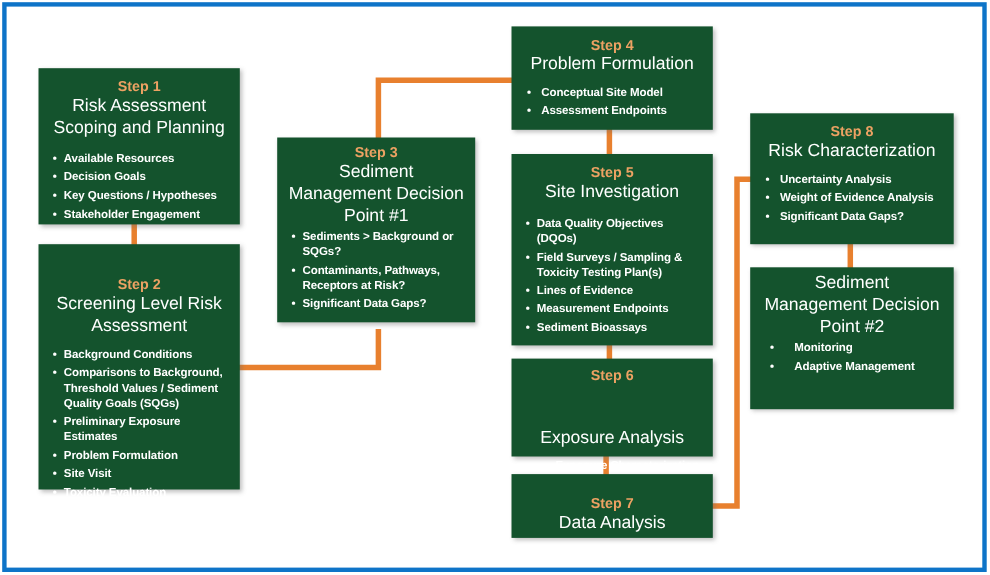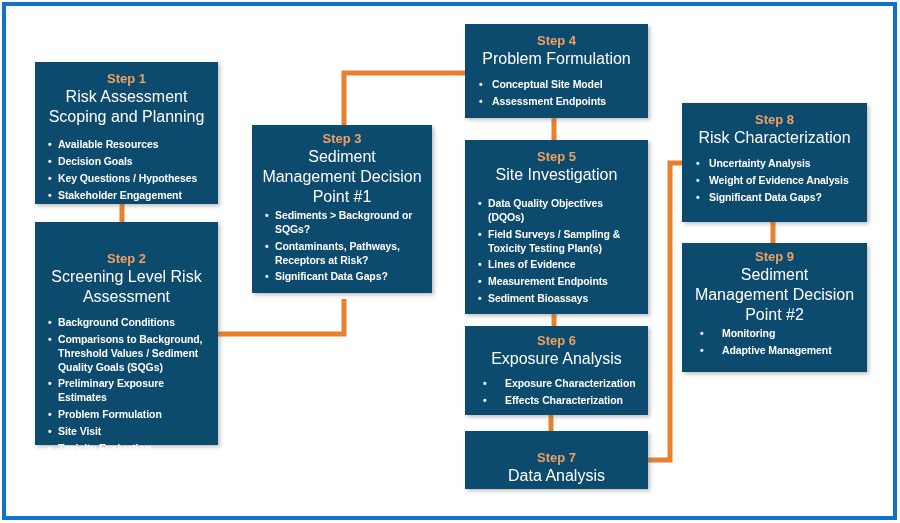--- a/index.html
+++ b/index.html
@@ -1,20 +1,20 @@
 <!DOCTYPE html>
 <html><head>
 <meta charset="utf-8">
 <style>
   html,body{margin:0;padding:0;background:#ffffff;}
   body{font-family:"Liberation Sans", sans-serif;}
   .canvas{position:relative;width:900px;height:523px;background:#ffffff;overflow:hidden;}
   .frame{position:absolute;left:2px;top:2px;right:3px;bottom:3px;border:4px solid #0E74C8;pointer-events:none;z-index:3;}
   .connectors{position:absolute;left:0;top:0;z-index:1;}
-  .box{position:absolute;z-index:2;background:#0c4a6e;color:#ffffff;box-sizing:border-box;
+  .box{position:absolute;z-index:2;background:#14532d;color:#ffffff;box-sizing:border-box;
        box-shadow:2px 2px 4px rgba(110,110,110,0.45);text-align:center;padding:8px 5px 4px 5px;}
   .step-label{color:#EDA263;font-weight:700;font-size:13px;line-height:17px;}
   .box-title{font-size:16px;line-height:20px;white-space:pre-line;margin-bottom:9px;}
   .bullets{list-style:none;margin:0;padding:0 3px 0 8px;text-align:left;}
   .bullets li{display:flex;font-size:10.5px;font-weight:700;line-height:1.32;margin-bottom:3px;letter-spacing:-0.1px;}
   .bullets li .b{flex:0 0 10px;width:10px;}
   .bullets li .t{flex:1 1 auto;}
   .bullets.mid{padding-left:9px;}
   .bullets.mid li .b{flex-basis:13px;width:13px;}
   .bullets.wide{padding-left:13px;}
@@ -22,21 +22,21 @@
   
   .s1{left:35px;top:62px;width:183px;height:142px;}
   .s1 .box-title{margin-bottom:11px;}
   .s2{left:35px;top:222px;width:183px;height:223px;padding-top:28px;}
   .s3{left:252px;top:125px;width:180px;height:168px;padding-top:5px;}
   .s3 .box-title{margin-bottom:2px;}
   .s4{left:465px;top:24px;width:183px;height:94px;}
   .s5{left:465px;top:140px;width:183px;height:174px;}
   .s5 .box-title{margin-bottom:12px;}
   .s6{left:465px;top:326px;width:183px;height:89px;padding-top:6px;}
-  .s6 .box-title{margin-bottom:8px;}
+  .s6 .box-title{margin-bottom:8px;margin-top:40px;}
   .s7{left:465px;top:431px;width:183px;height:58px;padding-top:18px;}
   .s7 .box-title{margin-bottom:0;}
   .s8{left:682px;top:103px;width:185px;height:119px;}
   .s9{left:682px;top:243px;width:185px;height:129px;padding-top:5px;}
   .s9 .box-title{margin-bottom:2px;}
 </style>
 </head>
 <body>
 
 <div class="canvas">
@@ -205,21 +205,20 @@
           <span class="t">Weight of Evidence Analysis</span>
         </li>
         <li>
           <span class="b">•</span>
           <span class="t">Significant Data Gaps?</span>
         </li>
       </ul>
   </div>
 
   <div class="box s9">
-    <div class="step-label">Step 9</div>
     <div class="box-title">Sediment
 Management Decision
 Point #2</div>
     <ul class="bullets wide">
         <li>
           <span class="b">•</span>
           <span class="t">Monitoring</span>
         </li>
         <li>
           <span class="b">•</span>

